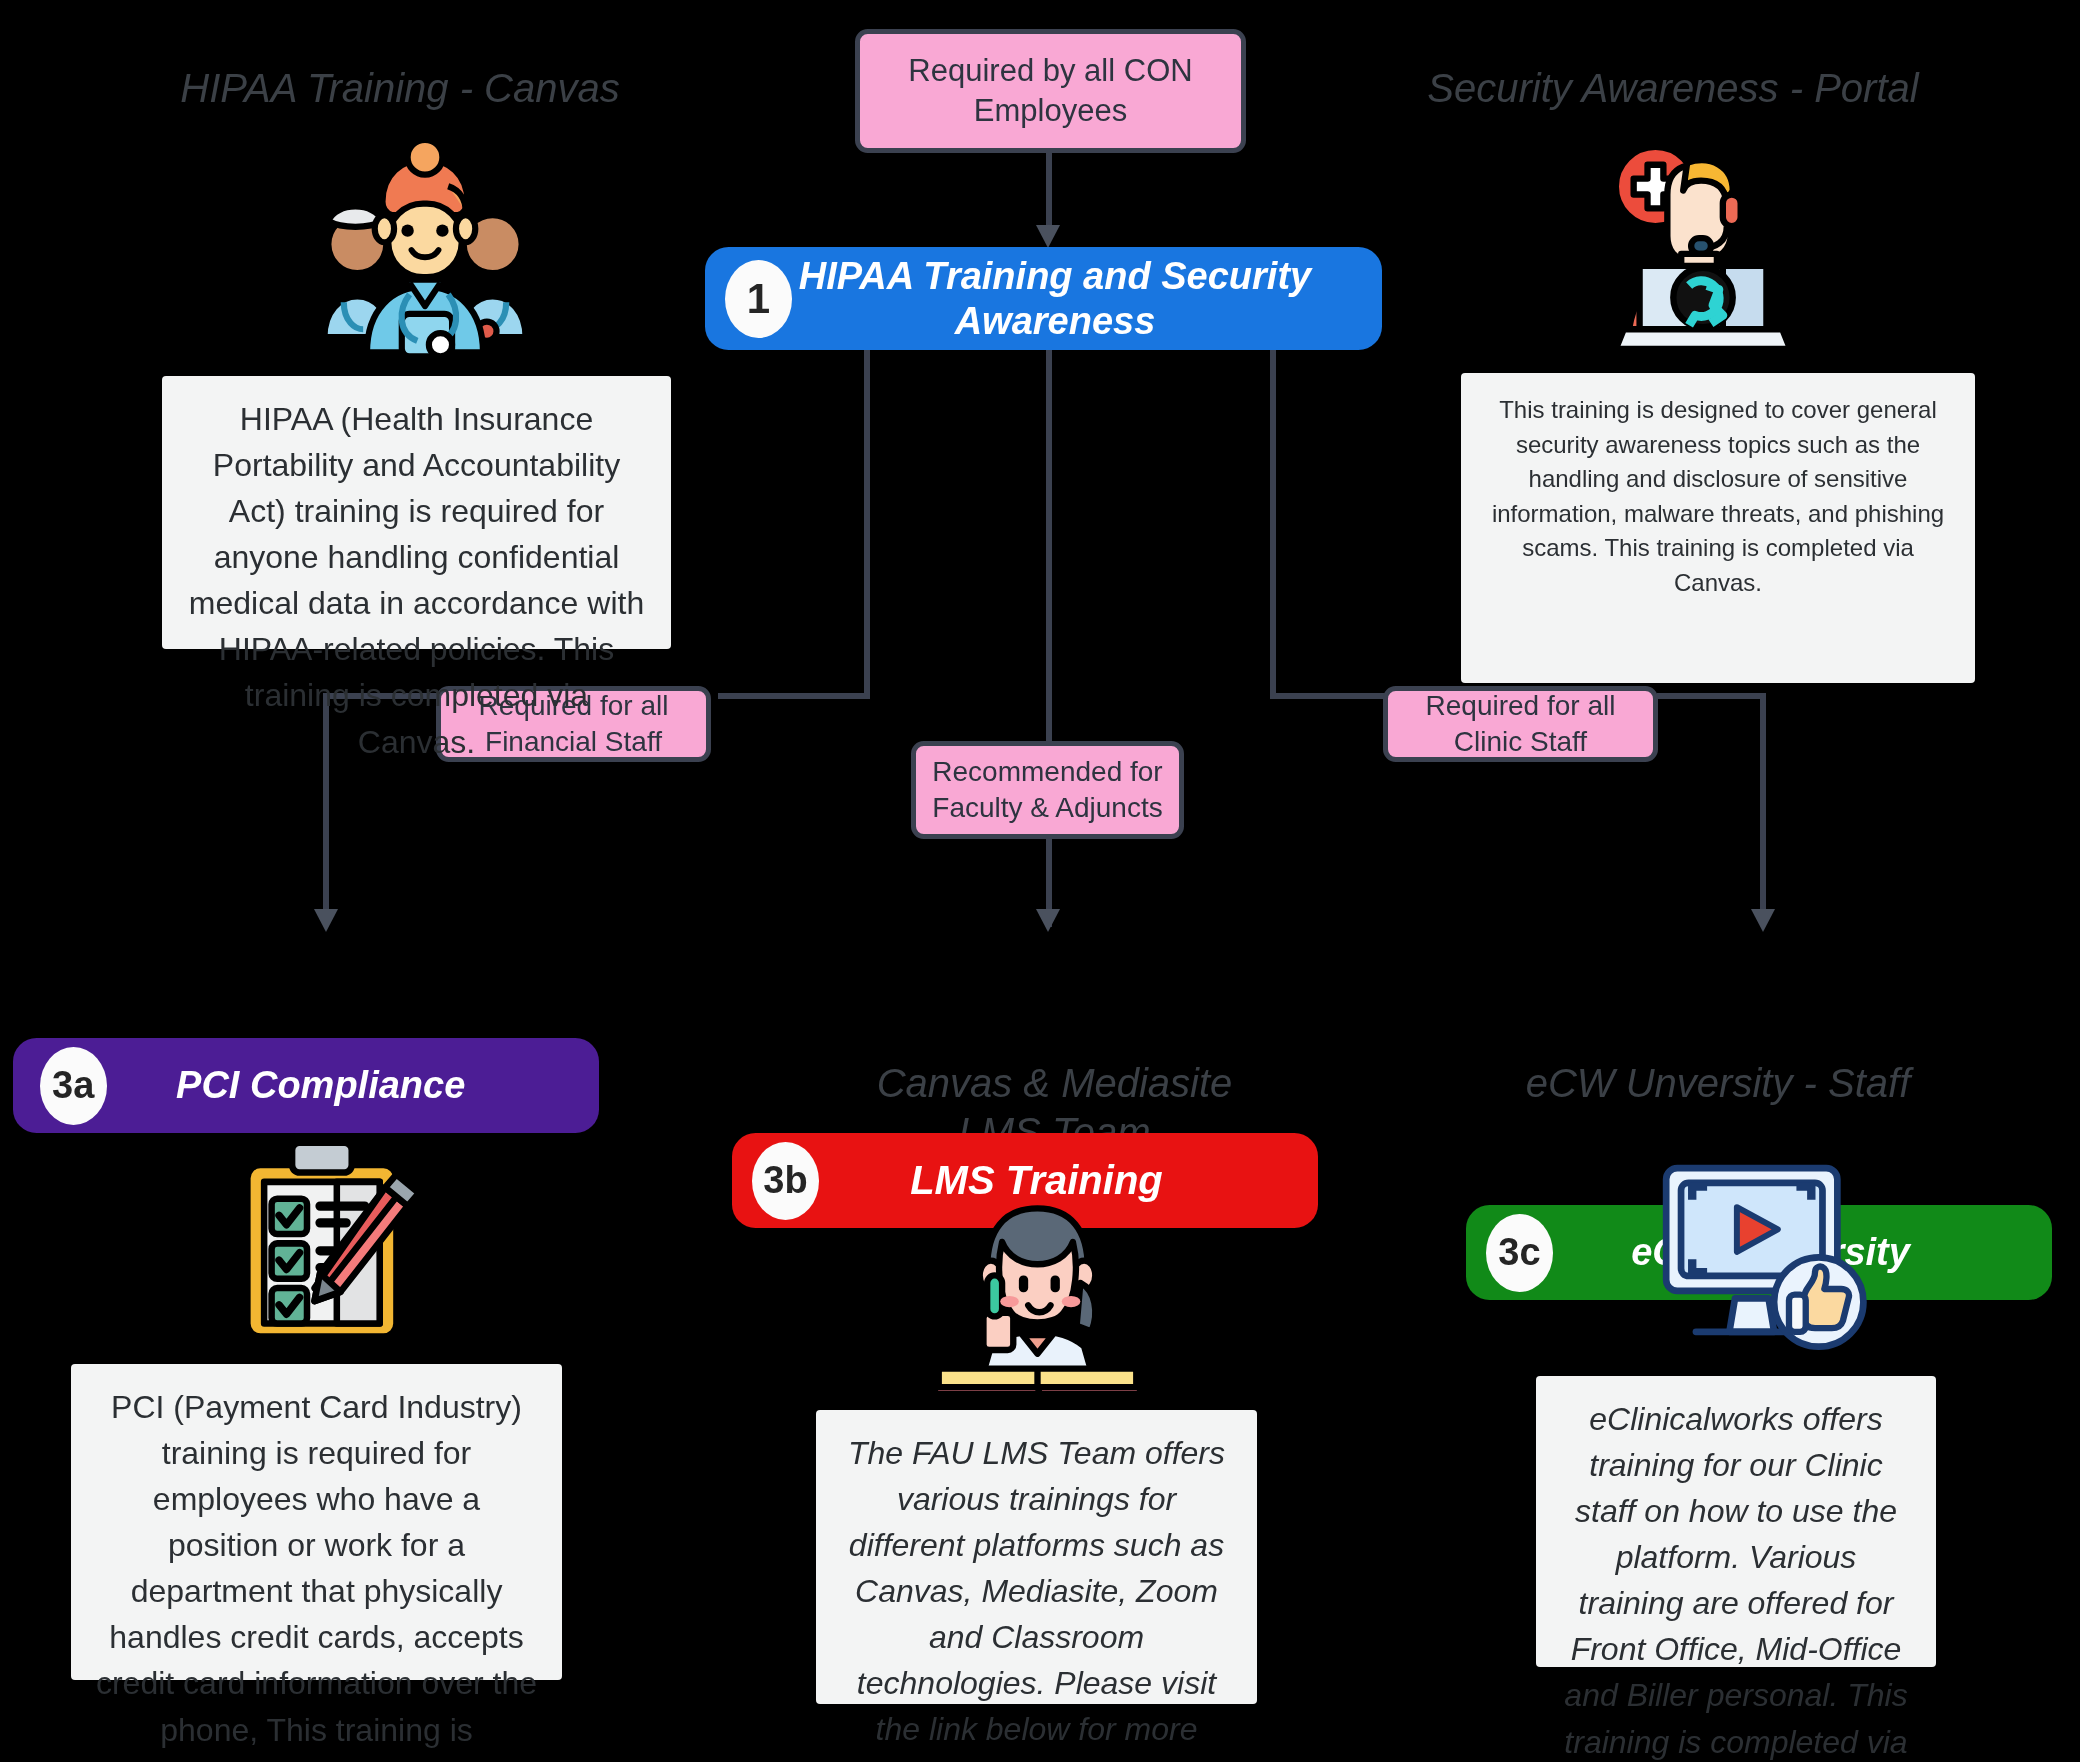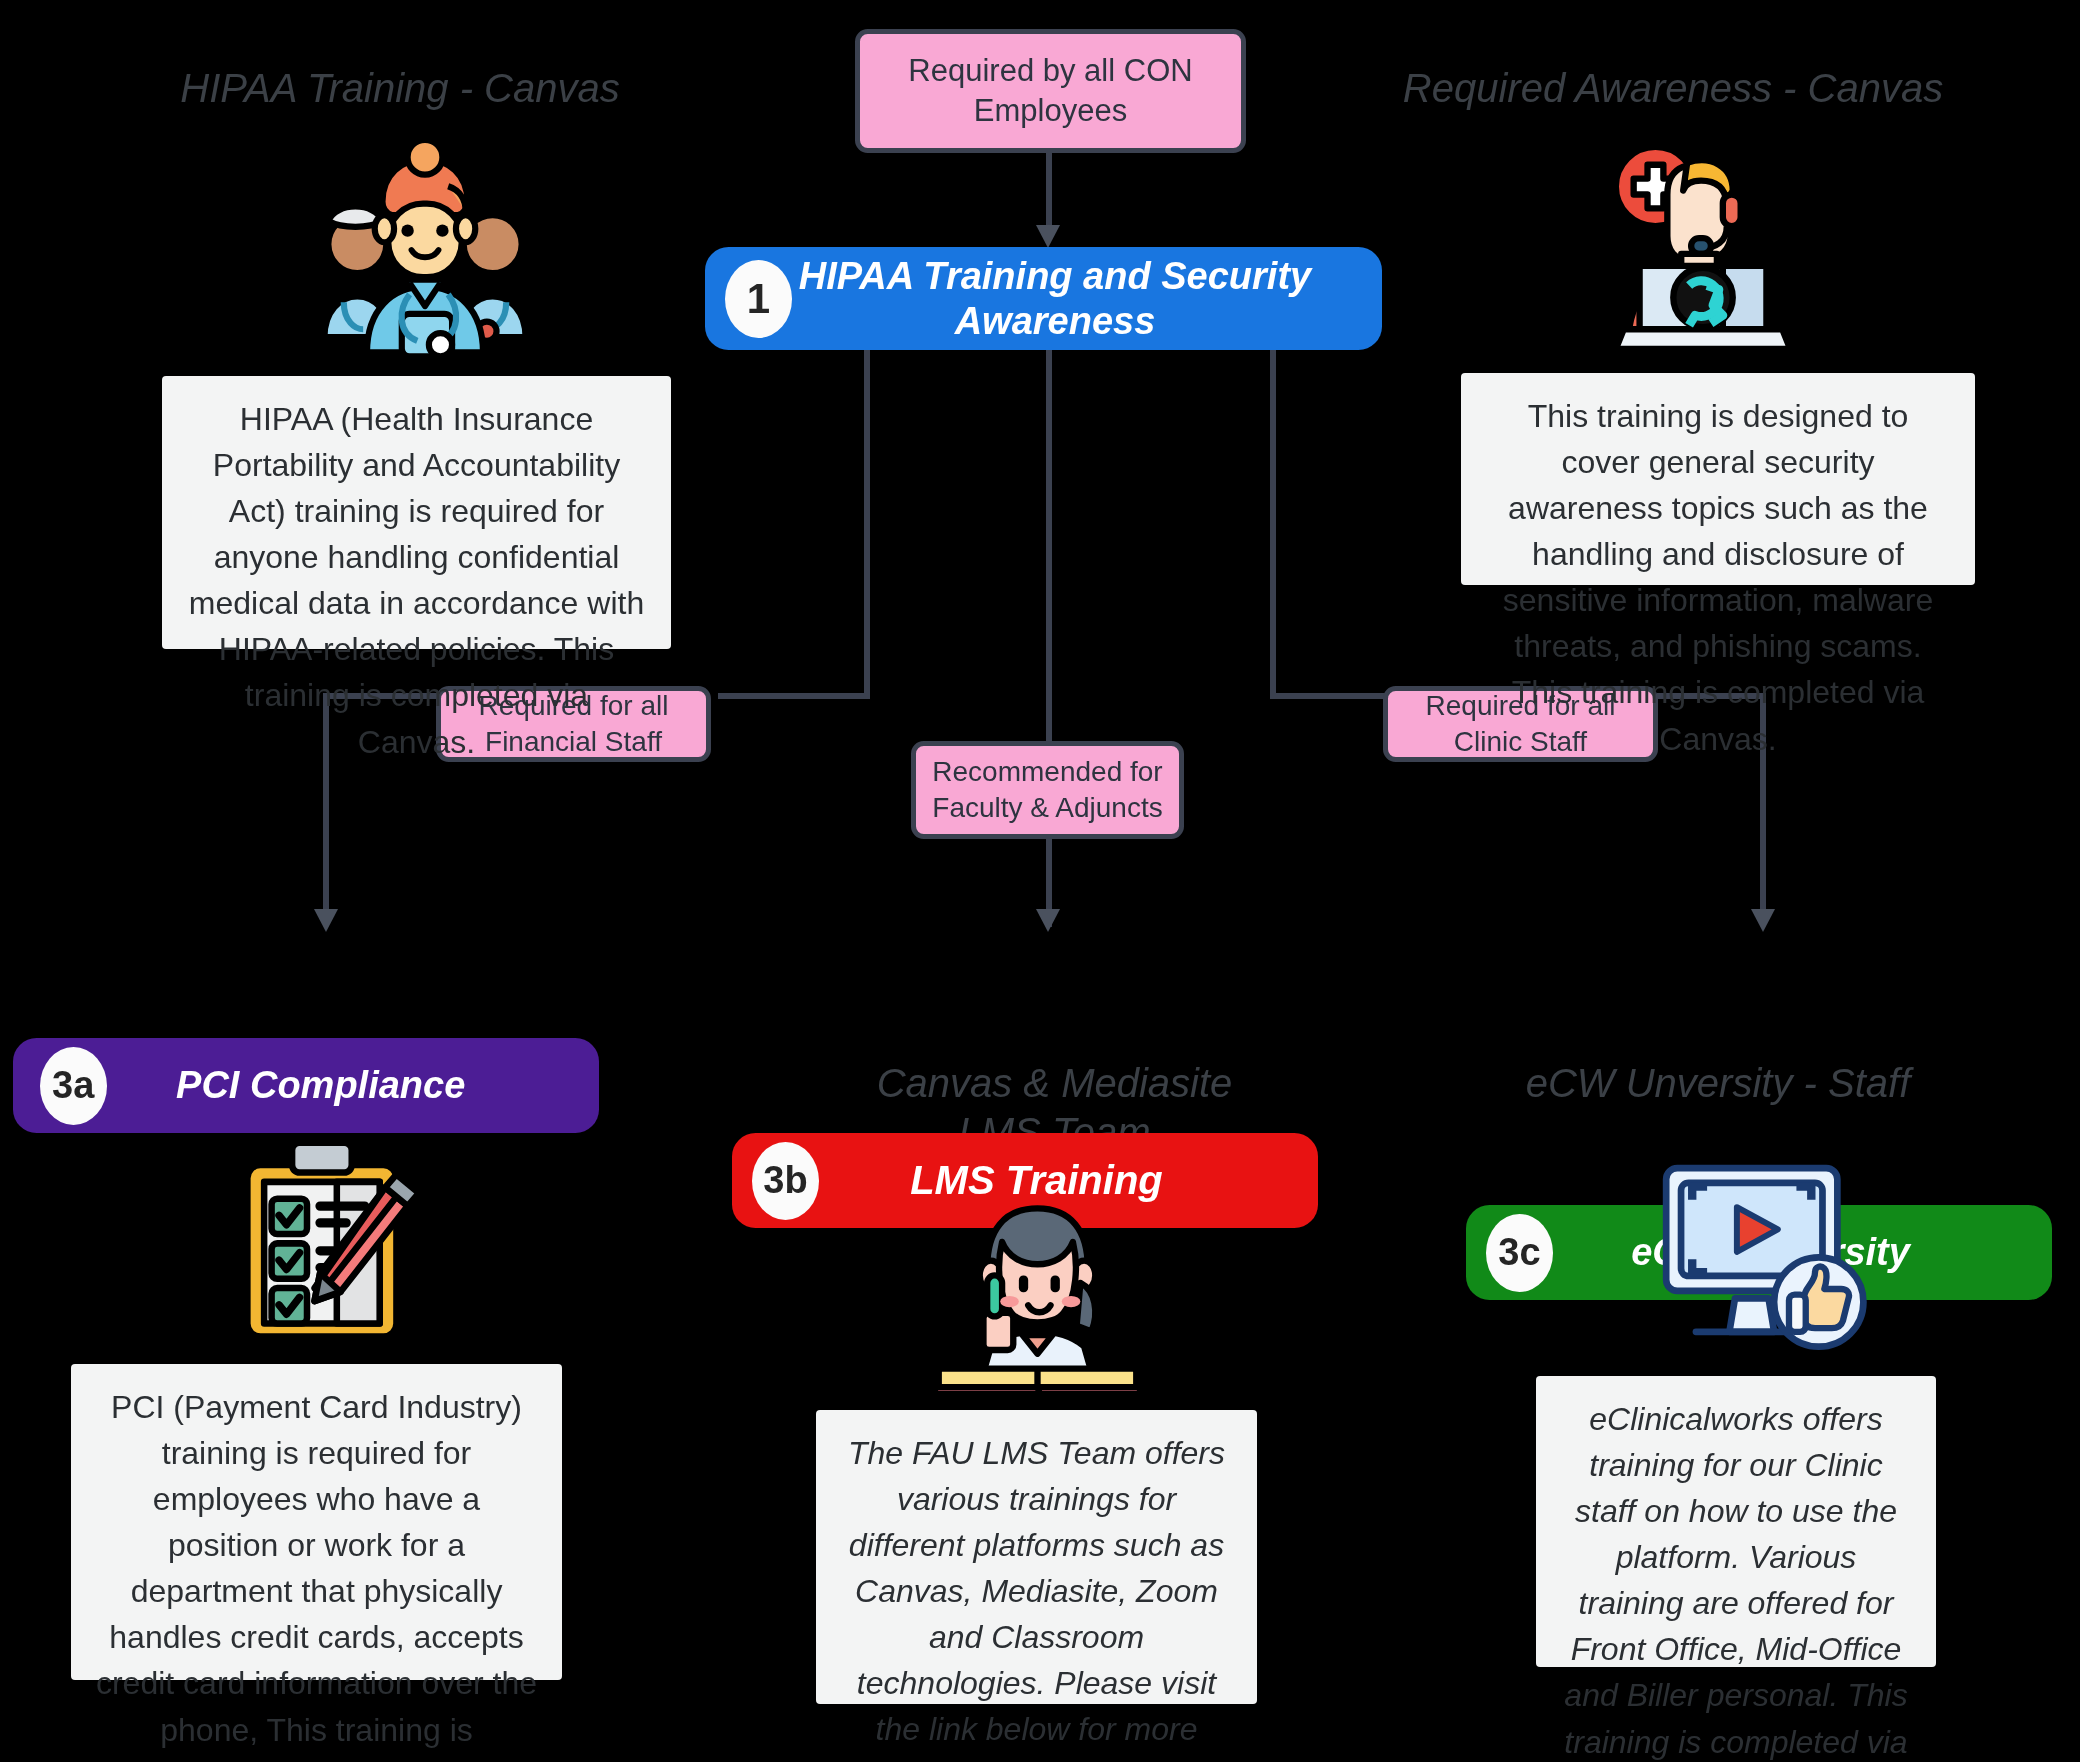--- a/index.html
+++ b/index.html
@@ -103,21 +103,21 @@
   <div class="ln" style="left:1046px;top:836px;width:6.4px;height:91px;"></div>
   <div class="arrowhead" style="left:1036px;top:909px;"></div>
 
   <div class="ln" style="left:1270px;top:693px;width:118px;height:6.4px;"></div>
   <div class="ln" style="left:1657px;top:693px;width:109px;height:6.4px;"></div>
   <div class="ln" style="left:1760px;top:693px;width:6.4px;height:227px;"></div>
   <div class="arrowhead" style="left:1751px;top:909px;"></div>
 
   <div class="heading abs" style="left:109px;top:64px;width:582px;font-size:40px;">HIPAA Training - Canvas</div>
 
-  <div class="heading abs" style="left:1355px;top:64px;width:636px;font-size:40px;">Required Awareness - Canvas</div>
+  <div class="heading abs" style="left:1355px;top:64px;width:636px;font-size:40px;">Security Awareness - Portal</div>
 
   <div class="heading abs" style="left:45px;top:1050px;width:582px;font-size:40px;">PCI Training - Canvas</div>
 
   <div class="heading abs" style="left:782px;top:1059px;width:545px;font-size:40px;">Canvas &amp; Mediasite
 LMS Team</div>
 
   <div class="heading abs" style="left:1427px;top:1059px;width:582px;font-size:40px;">eCW Unversity - Staff</div>
 
   <div class="note abs" style="left:855px;top:29px;width:391px;height:124px;font-size:31px;">
     <span class="note-txt">Required by all CON
@@ -284,21 +284,21 @@
         <path d="M80 78c0-6 6-8 6-14 0-3 3-4 5-2s1 8 0 11h9c3 0 5 2 4 5l-3 12c-1 3-3 4-6 4h-9c-4 0-6-2-6-6z" fill="#fbd9a0"></path>
         <rect x="72" y="76" width="9" height="20" rx="3" fill="#f7f9fb"></rect>
       </g>
     </svg>
   </div>
 
   <div class="desc abs" style="left:162px;top:376px;width:509px;height:273px;font-size:32px;">
     <span>HIPAA (Health Insurance Portability and Accountability Act) training is required for anyone handling confidential medical data in accordance with HIPAA-related policies. This training is completed via Canvas.</span>
   </div>
 
-  <div class="desc abs" style="left:1461px;top:373px;width:514px;height:212px;font-size:32px;">
+  <div class="desc abs" style="left:1461px;top:373px;width:514px;height:310px;font-size:24px;">
     <span>This training is designed to cover general security awareness topics such as the handling and disclosure of sensitive information, malware threats, and phishing scams. This training is completed via Canvas.</span>
   </div>
 
   <div class="desc abs" style="left:71px;top:1364px;width:491px;height:316px;font-size:32px;">
     <span>PCI (Payment Card Industry) training is required for employees who have a position or work for a department that physically handles credit cards, accepts credit card information over the phone, This training is completed via Canvas.</span>
   </div>
 
   <div class="desc italic abs" style="left:816px;top:1410px;width:441px;height:294px;font-size:32px;">
     <span>The FAU LMS Team offers various trainings for different platforms such as Canvas, Mediasite, Zoom and Classroom technologies. Please visit the link below for more information: techevents.fau.edu</span>
   </div>

